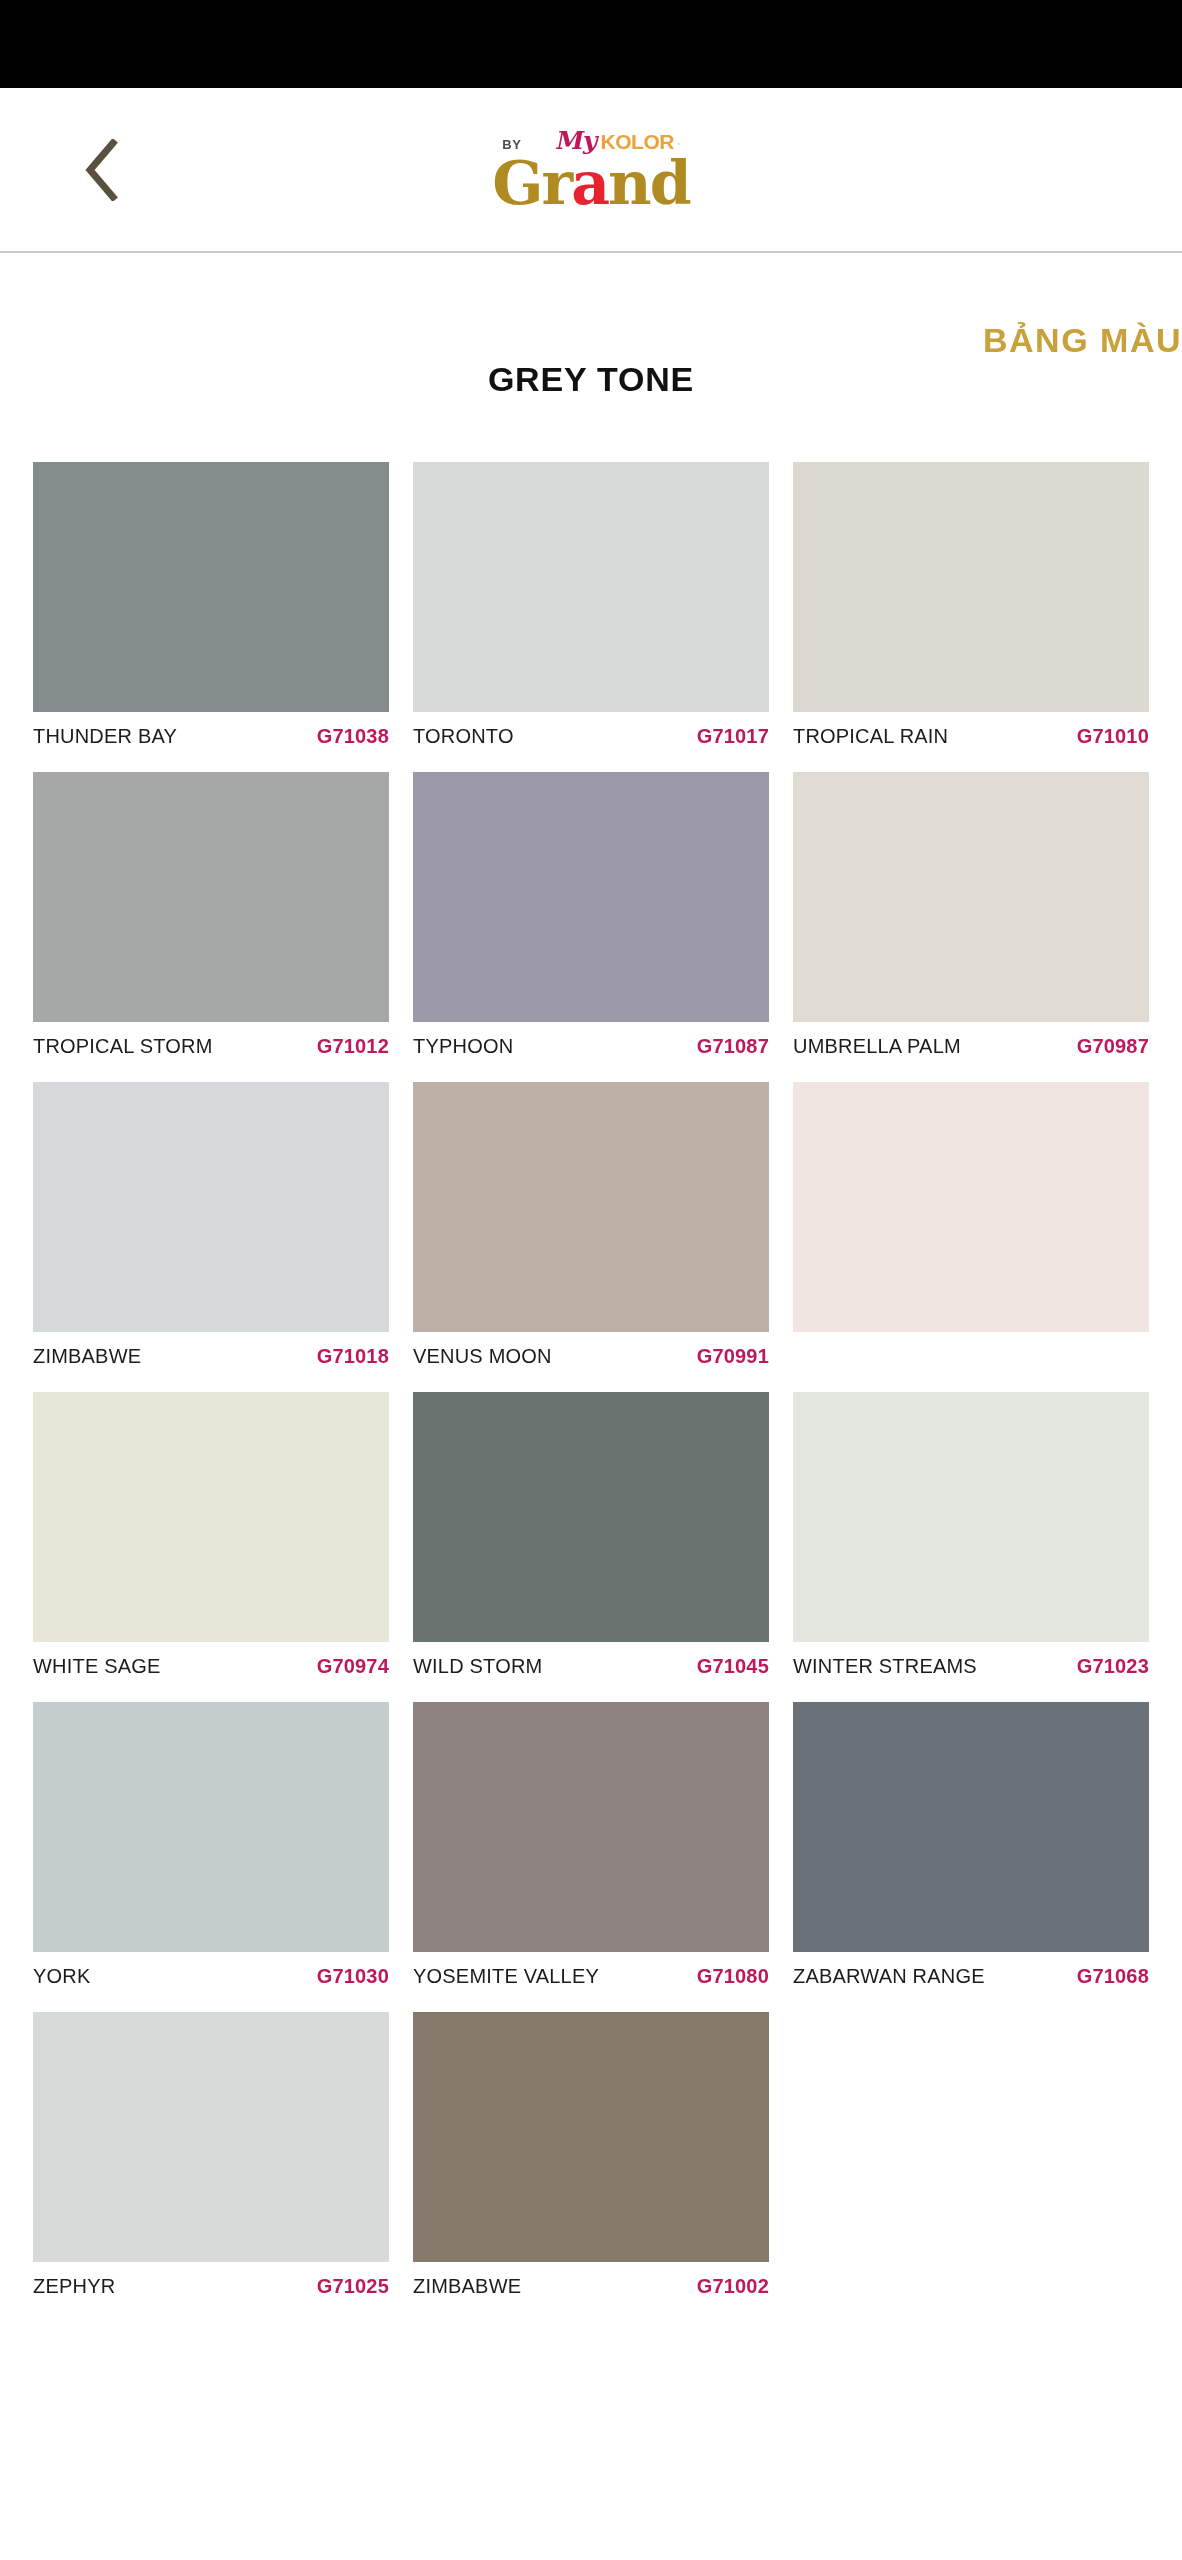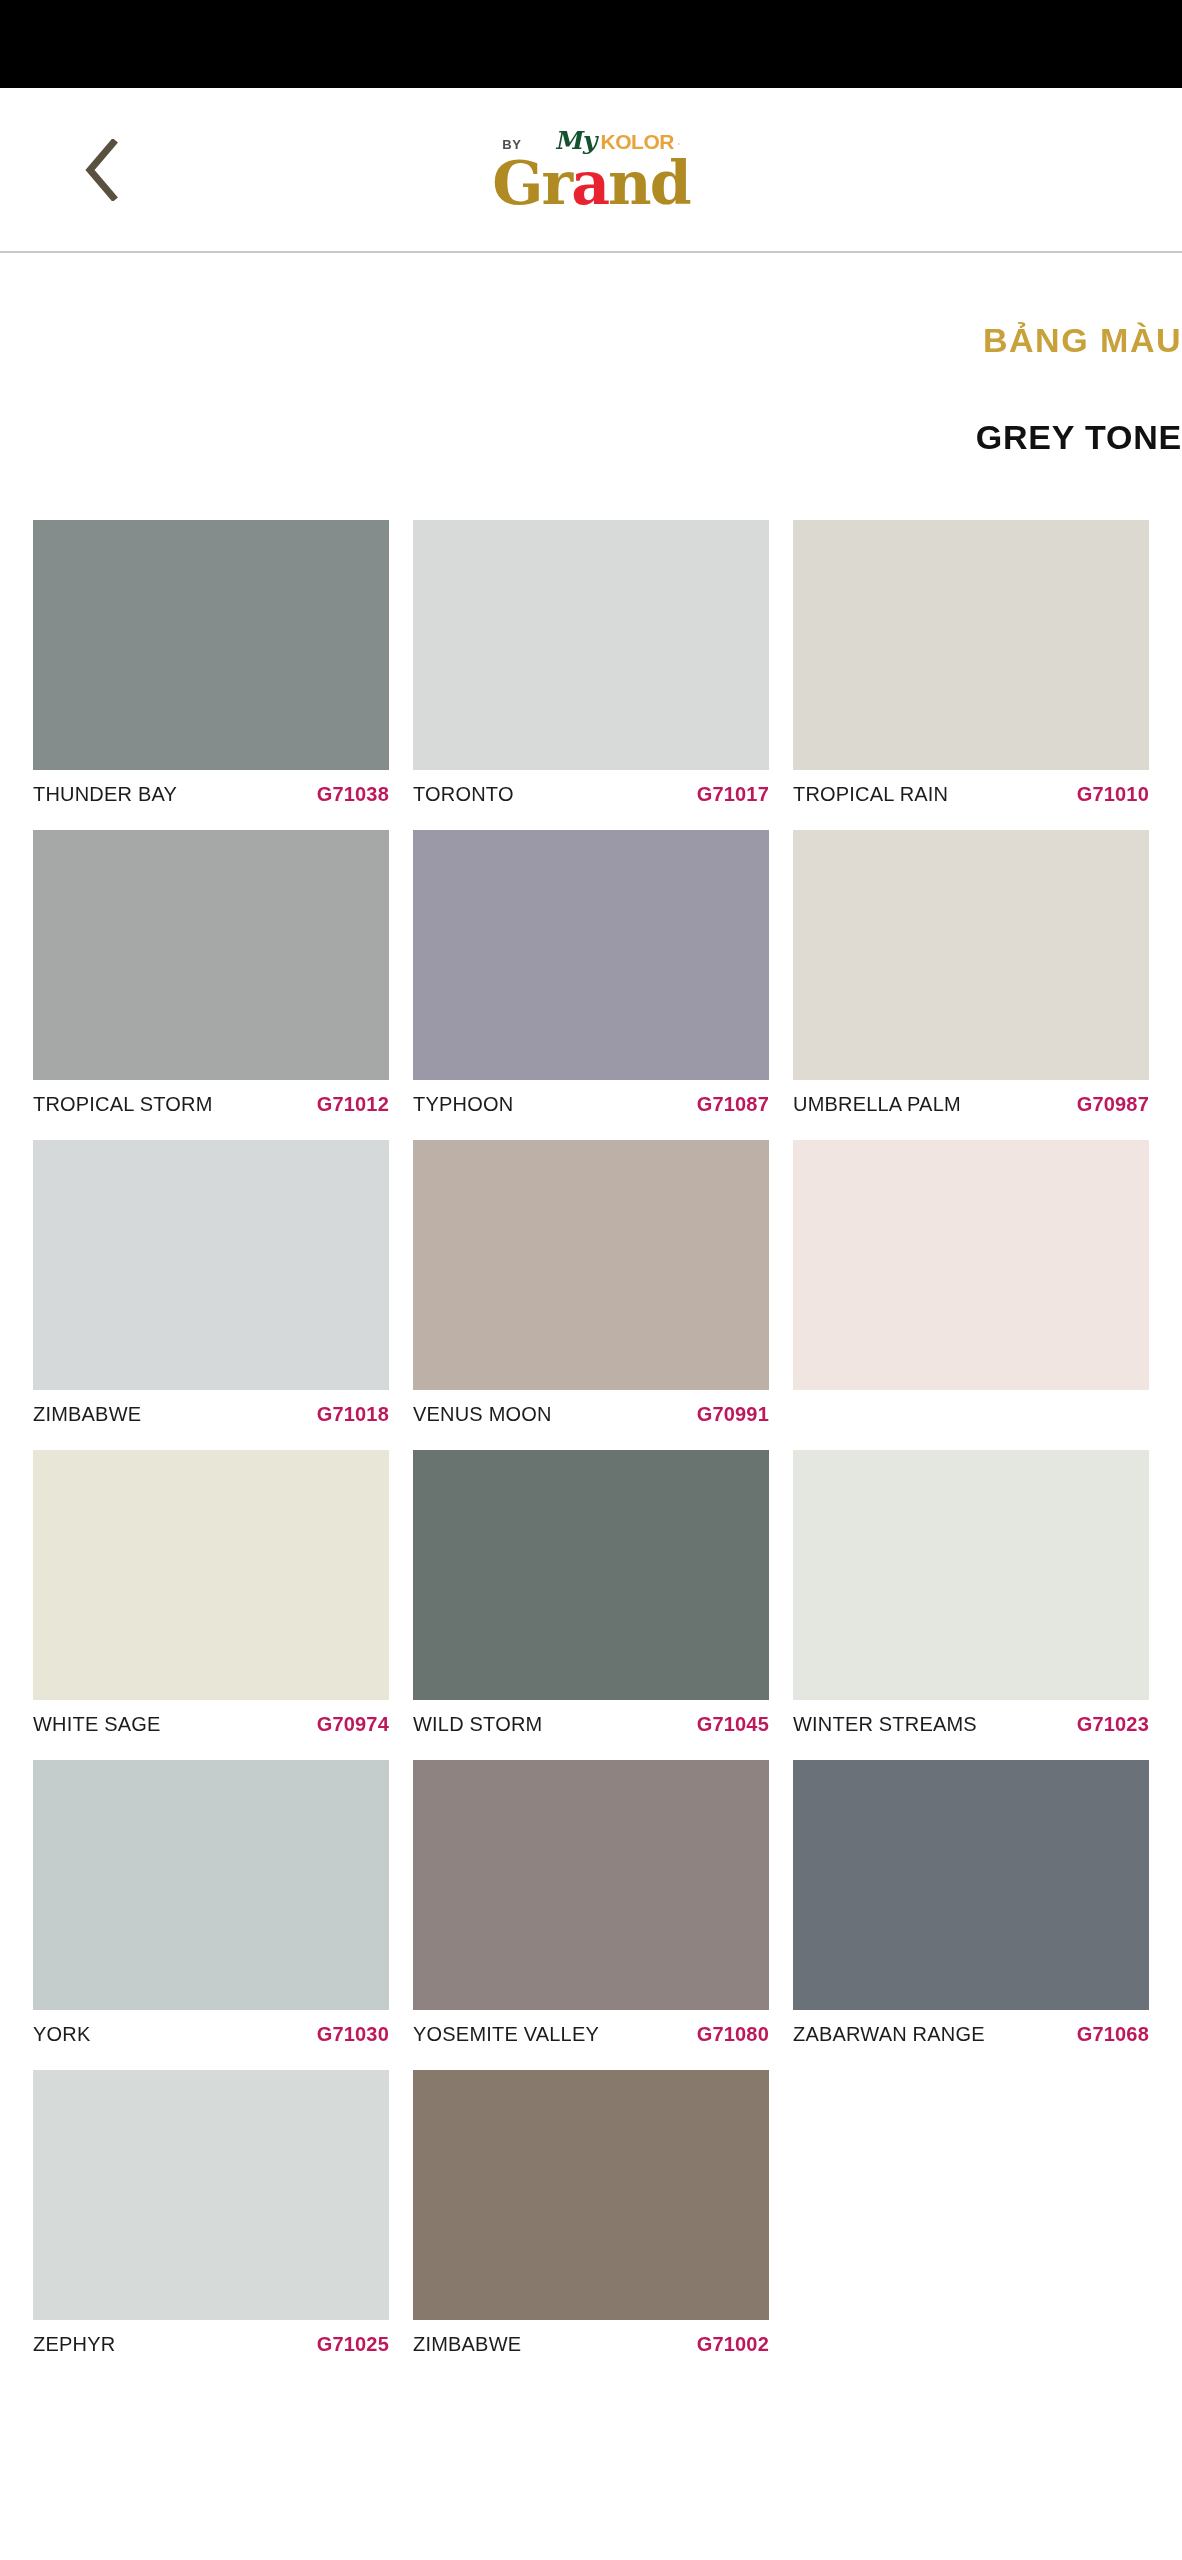--- a/index.html
+++ b/index.html
@@ -62,21 +62,21 @@
   .brand-by {
     font-size: 13px;
     font-weight: bold;
     color: #4c4c55;
     letter-spacing: 0.5px;
   }
   .brand-my {
     font-family: "DejaVu Serif", serif;
     font-style: italic;
     font-size: 25px;
-    color: #14532d;
+    color: #be185d;
     font-weight: bold;
     letter-spacing: -1px;
     margin-left: 31px;
   }
   .brand-kolor {
     font-size: 21px;
     font-weight: bold;
     color: #e8a33d;
     letter-spacing: -0.5px;
   }
@@ -100,26 +100,25 @@
   
   .page-title {
     text-align: right;
     color: #c8a13b;
     font-size: 34px;
     font-weight: bold;
     letter-spacing: 1.5px;
     margin-top: 68px;
   }
   .section-title {
-    text-align: right;
+    text-align: center;
     color: #111111;
     font-size: 34px;
     font-weight: bold;
     letter-spacing: 0.8px;
-    margin-top: 58px;
   }
 
   
   .swatch-grid {
     margin-top: 63px;
     padding: 0 33px;
     display: grid;
     grid-template-columns: repeat(3, 1fr);
     column-gap: 18px;
     row-gap: 22px;

